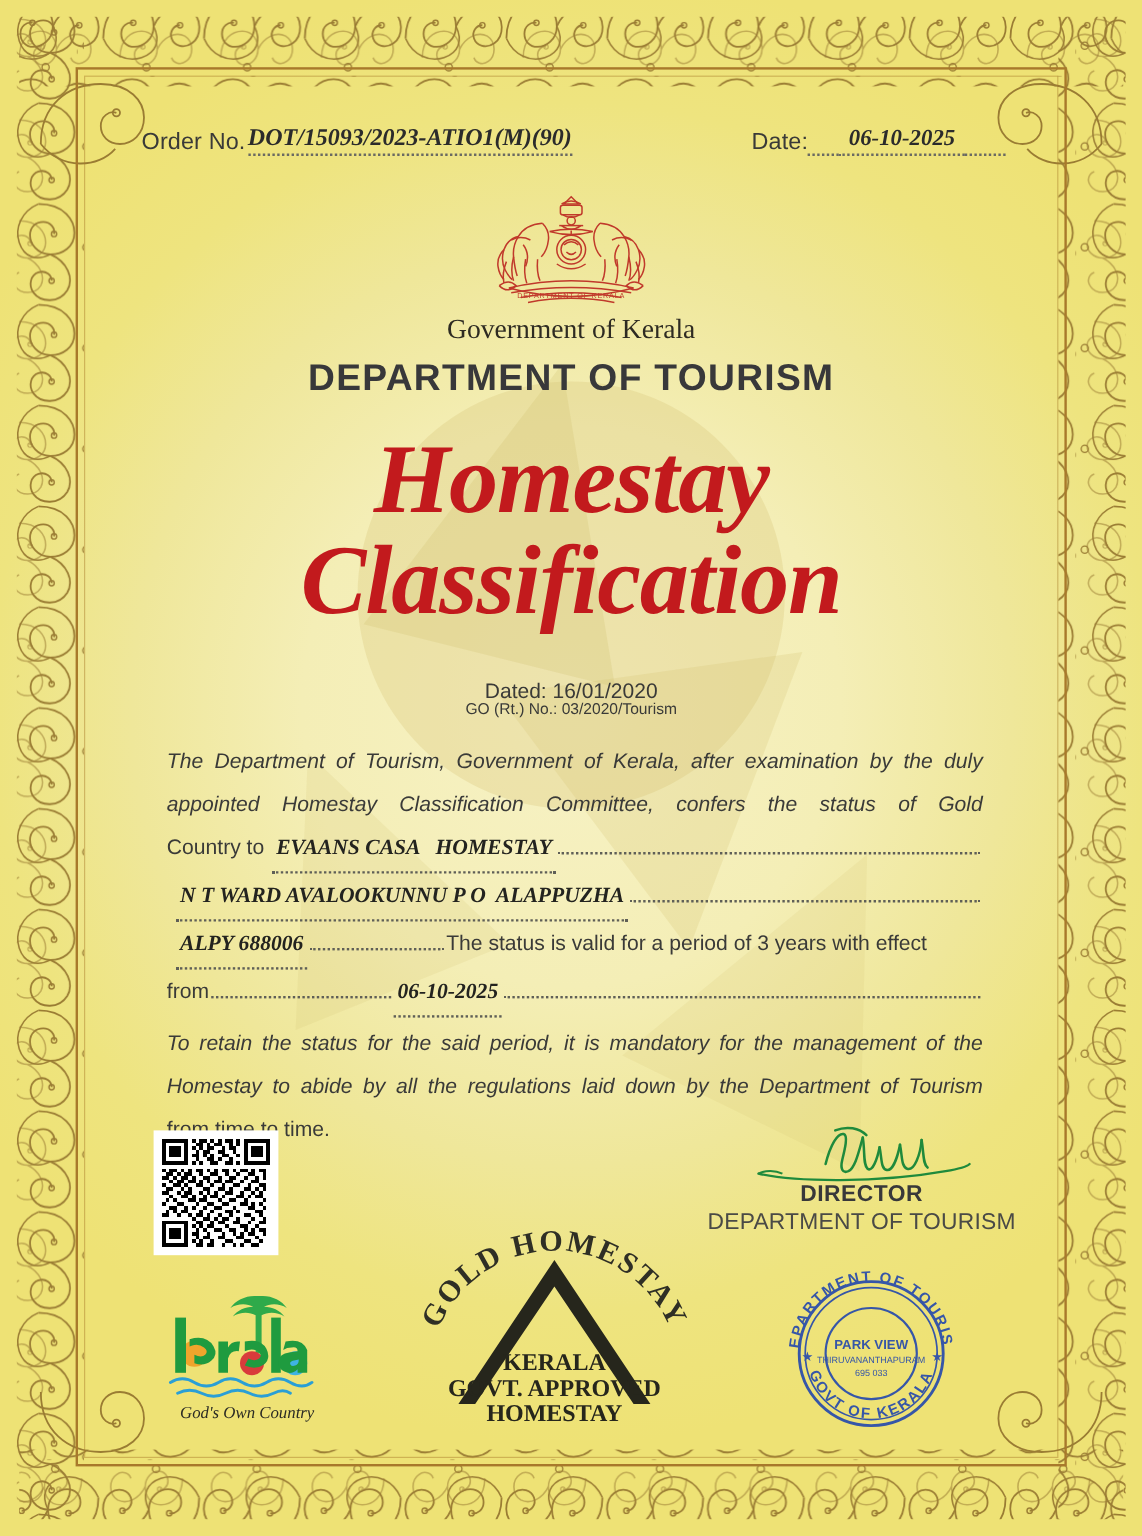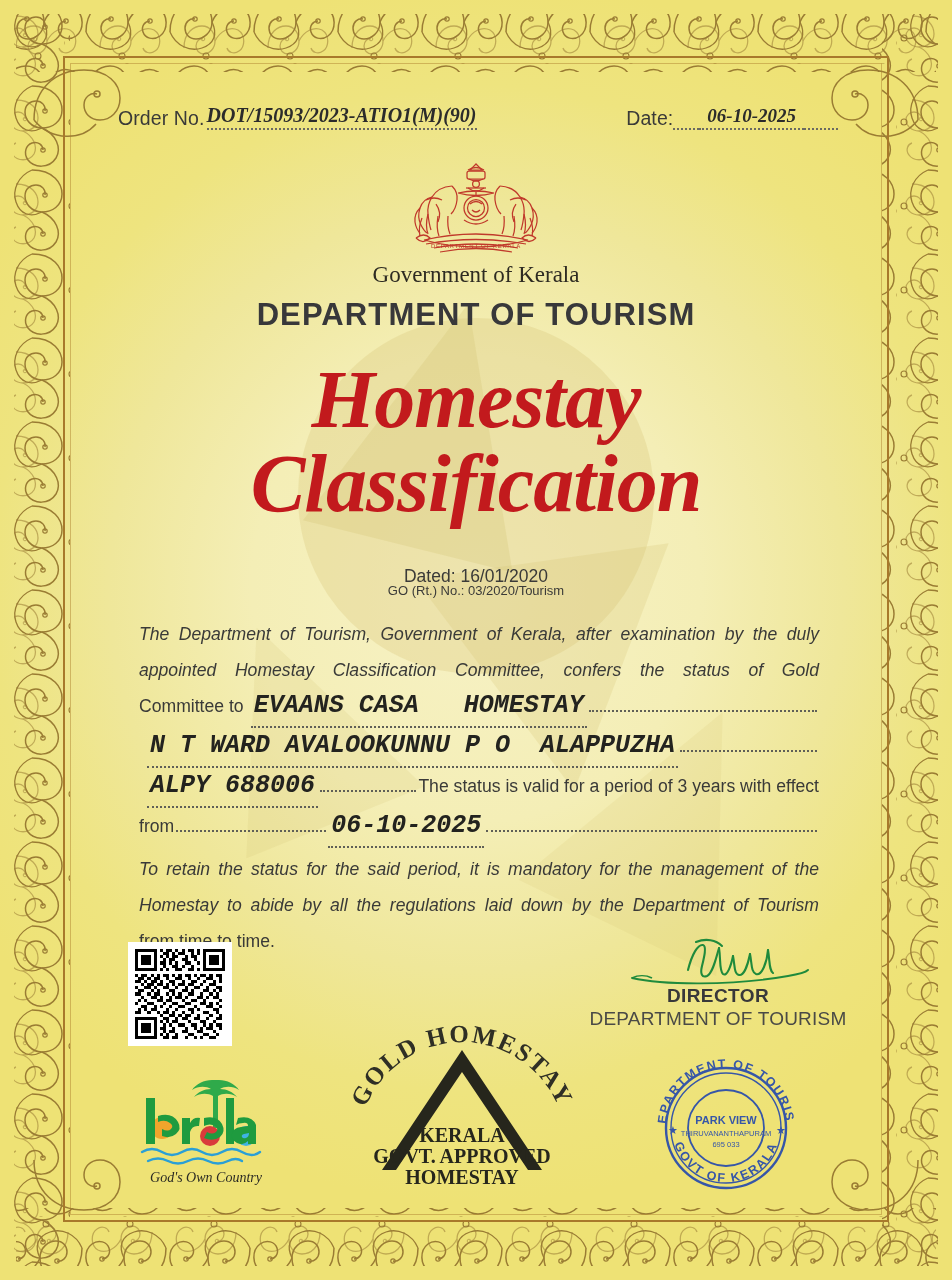--- a/index.html
+++ b/index.html
@@ -115,22 +115,22 @@
     position:absolute;left:139px;top:616px;width:680px;
     font-size:17.6px;color:#3a3a38;line-height:36px;
   }
   .just{text-align:justify;text-align-last:justify;font-style:italic;}
   .noj{text-align:justify;text-align-last:left;}
   .fill{
     flex:1;border-bottom:2.3px dotted #5f5f57;height:21px;margin:0 2px;
   }
   .frow{display:flex;align-items:baseline;width:100%;}
   .fval{
-    font-family:Liberation Mono, monospace;font-style:italic;font-weight:700;
-    font-size:25px;color:#23231f;white-space:pre;
+    font-family:Liberation Serif, serif;font-style:italic;font-weight:700;
+    font-size:18px;color:#23231f;white-space:pre;
     border-bottom:2.3px dotted #5f5f57;padding:0 3px 2px 3px;
   }
   .plain{font-size:17.6px;color:#3a3a38;white-space:pre;}
 
   
   .qr{
     position:absolute;left:128px;top:942px;width:104px;height:104px;
     background:#fff;padding:7px;box-sizing:border-box;
   }
 
@@ -309,21 +309,21 @@
     </div>
 
     <div class="go1">GO (Rt.) No.: 03/2020/Tourism</div>
     <div class="go2">Dated: 16/01/2020</div>
 
     <div class="body">
       <div class="just">The Department of Tourism, Government of Kerala, after examination by the duly</div>
       <div class="just">appointed Homestay Classification Committee, confers the status of Gold</div>
 
       <div class="frow">
-        <span class="plain">Committee to</span>
+        <span class="plain">Country to</span>
         <span style="width:7px;"></span>
         <span class="fval">EVAANS CASA   HOMESTAY</span>
         <span class="fill"></span>
       </div>
 
       <div class="frow">
         <span style="width:8px;"></span>
         <span class="fval">N T WARD AVALOOKUNNU P O  ALAPPUZHA</span>
         <span class="fill"></span>
       </div>

